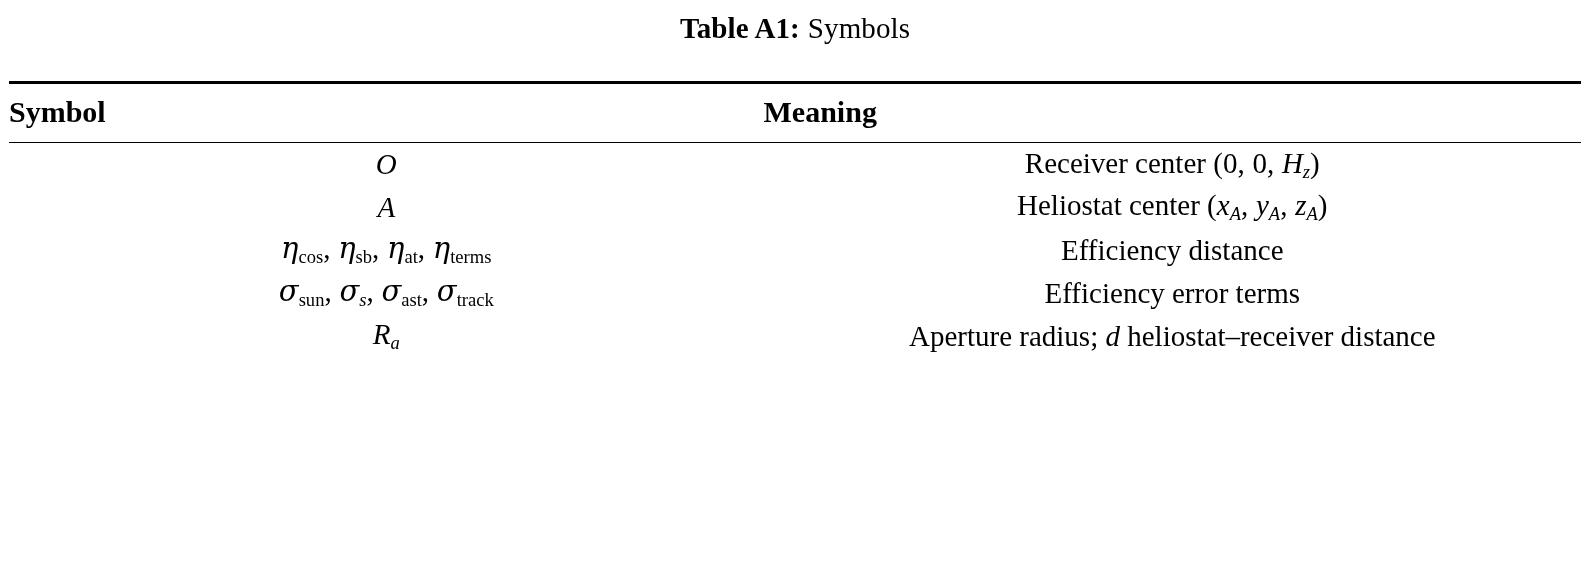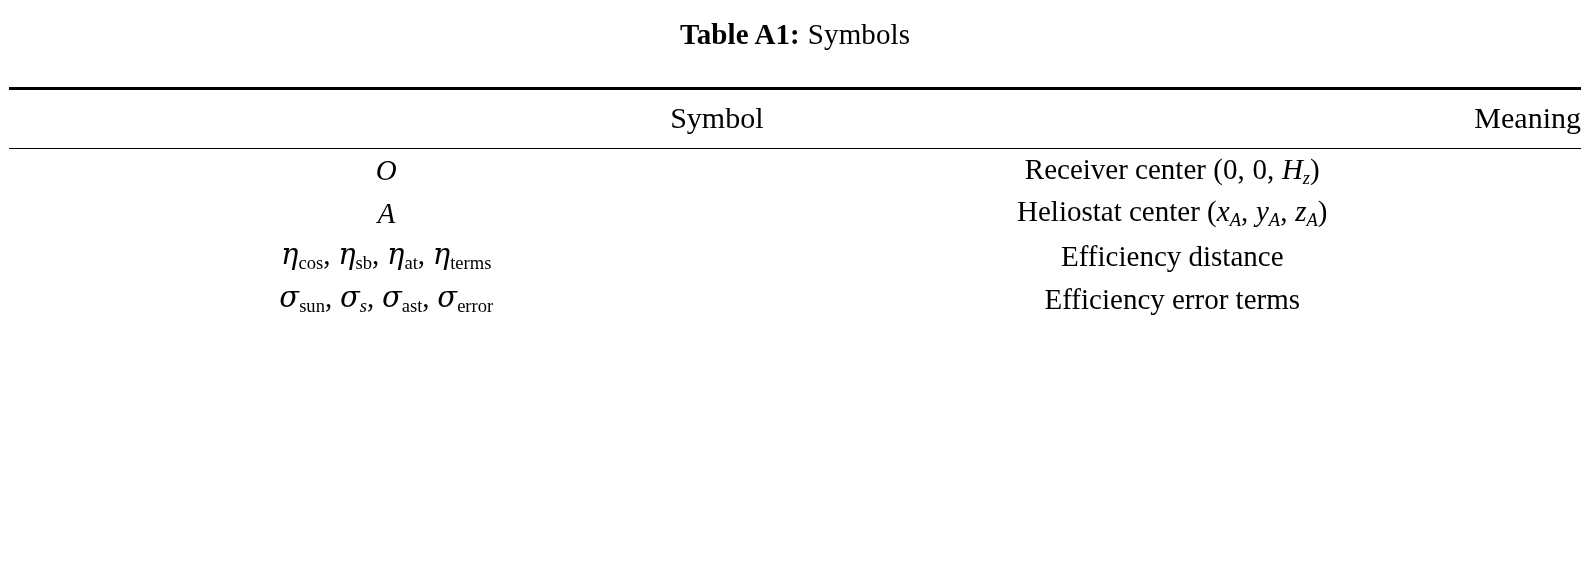--- a/index.html
+++ b/index.html
@@ -17,21 +17,21 @@
   .page {
     width: 1590px;
     height: 574px;
     position: relative;
     box-sizing: border-box;
   }
   .caption {
     text-align: center;
     font-size: 29px;
     line-height: 1.0;
-    padding-top: 20px;
+    padding-top: 14px;
     padding-bottom: 0px;
     letter-spacing: 0.1px;
   }
   .caption .cap-label {
     font-weight: bold;
   }
   .caption .cap-text {
     font-weight: normal;
     margin-left: 8px;
   }
@@ -47,23 +47,23 @@
   .rule-top {
     border-top: 3.2px solid #000;
   }
   .rule-mid {
     border-bottom: 1.6px solid #000;
   }
   .rule-bot {
     border-bottom: 3.2px solid #000;
   }
   th {
-    font-weight: normal;
+    font-weight: bold;
     font-size: 30px;
-    text-align: right;
+    text-align: left;
     padding: 11px 0 13px 0;
     vertical-align: middle;
   }
   td {
     font-size: 29px;
     text-align: center;
     padding: 4.5px 0 4.5px 0;
     vertical-align: middle;
     line-height: 1.06;
   }
@@ -144,25 +144,33 @@
         <td class="sym-cell">
           <span class="greek">η</span><sub class="up">cos</sub><span class="comma">,</span> <span class="greek">η</span><sub class="up">sb</sub><span class="comma">,</span> <span class="greek">η</span><sub class="up">at</sub><span class="comma">,</span> <span class="greek">η</span><sub class="up">terms</sub>
         </td>
         <td class="mean-cell">
           Efficiency distance
         </td>
       </tr>
 
       <tr>
         <td class="sym-cell">
-          <span class="greek">σ</span><sub class="up">sun</sub><span class="comma">,</span> <span class="greek">σ</span><sub>s</sub><span class="comma">,</span> <span class="greek">σ</span><sub class="up">ast</sub><span class="comma">,</span> <span class="greek">σ</span><sub class="up">error</sub>
+          <span class="greek">σ</span><sub class="up">sun</sub><span class="comma">,</span> <span class="greek">σ</span><sub>s</sub><span class="comma">,</span> <span class="greek">σ</span><sub class="up">ast</sub><span class="comma">,</span> <span class="greek">σ</span><sub class="up">track</sub>
         </td>
         <td class="mean-cell">
           Efficiency error terms
         </td>
       </tr>
 
+      <tr>
+        <td class="sym-cell">
+          <span class="mi">R</span><sub>a</sub>
+        </td>
+        <td class="mean-cell">
+          Aperture radius; <span class="mi">d</span> heliostat–receiver distance
+        </td>
+      </tr>
 
 
     </tbody>
   </table>
 
 </div>
 
 </body></html>

